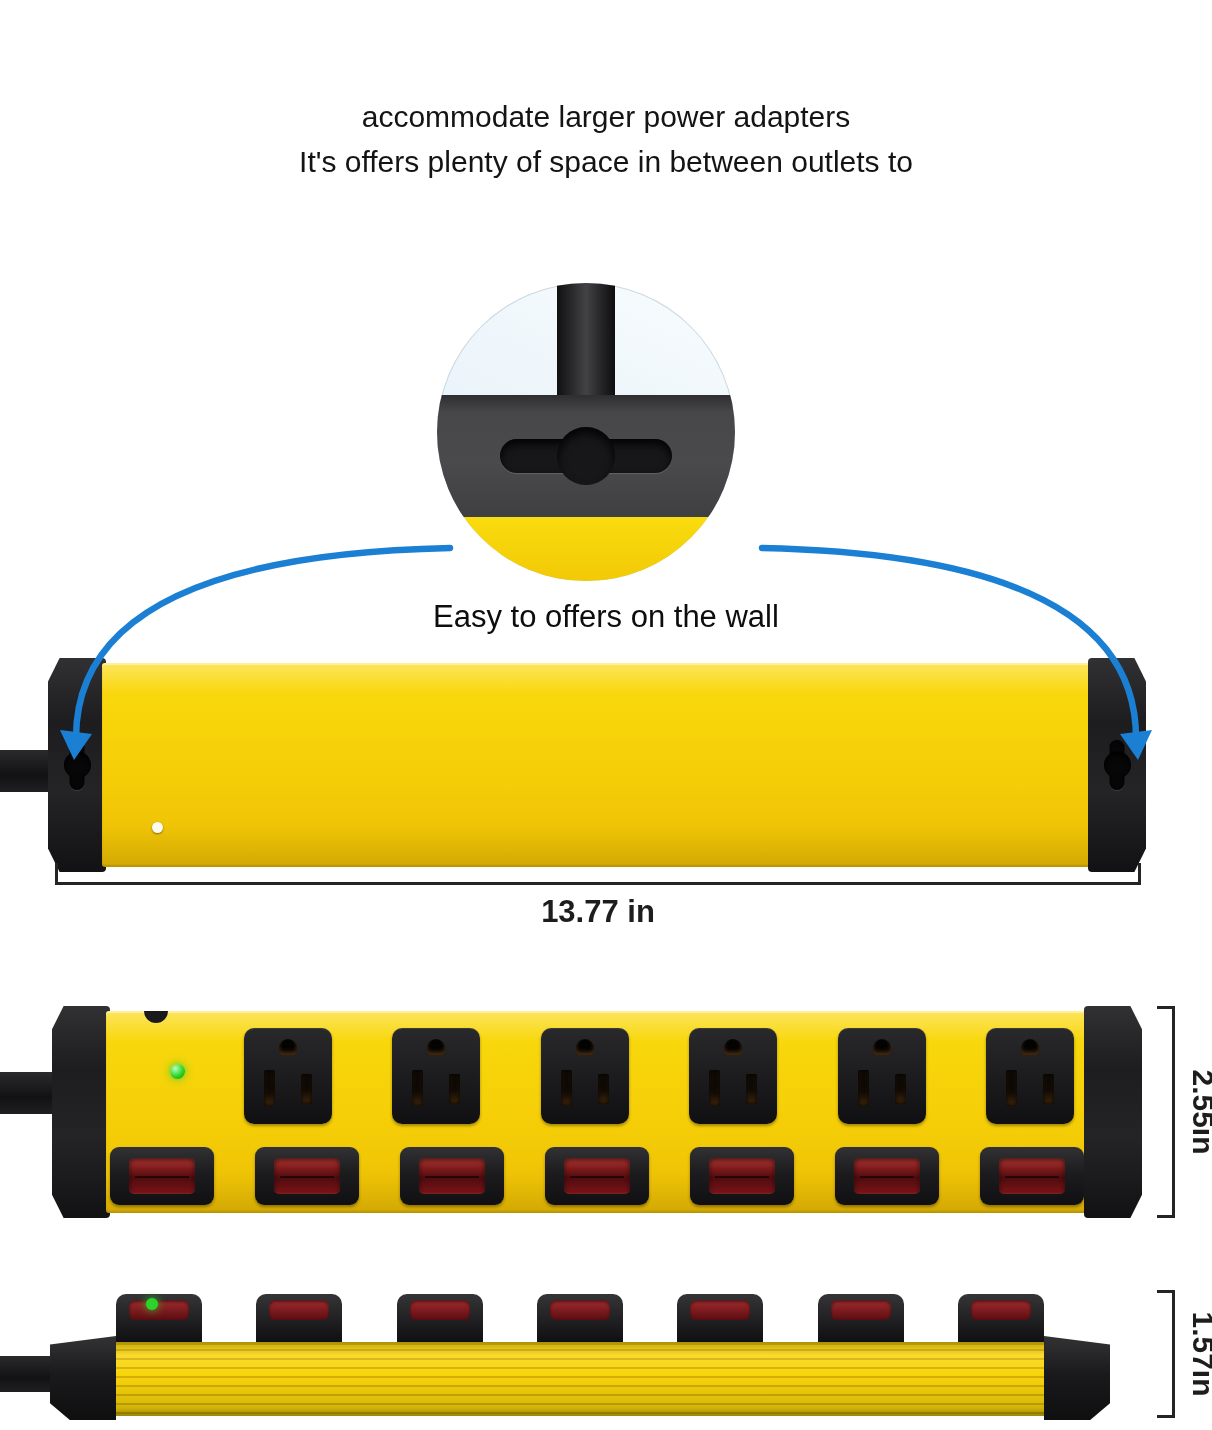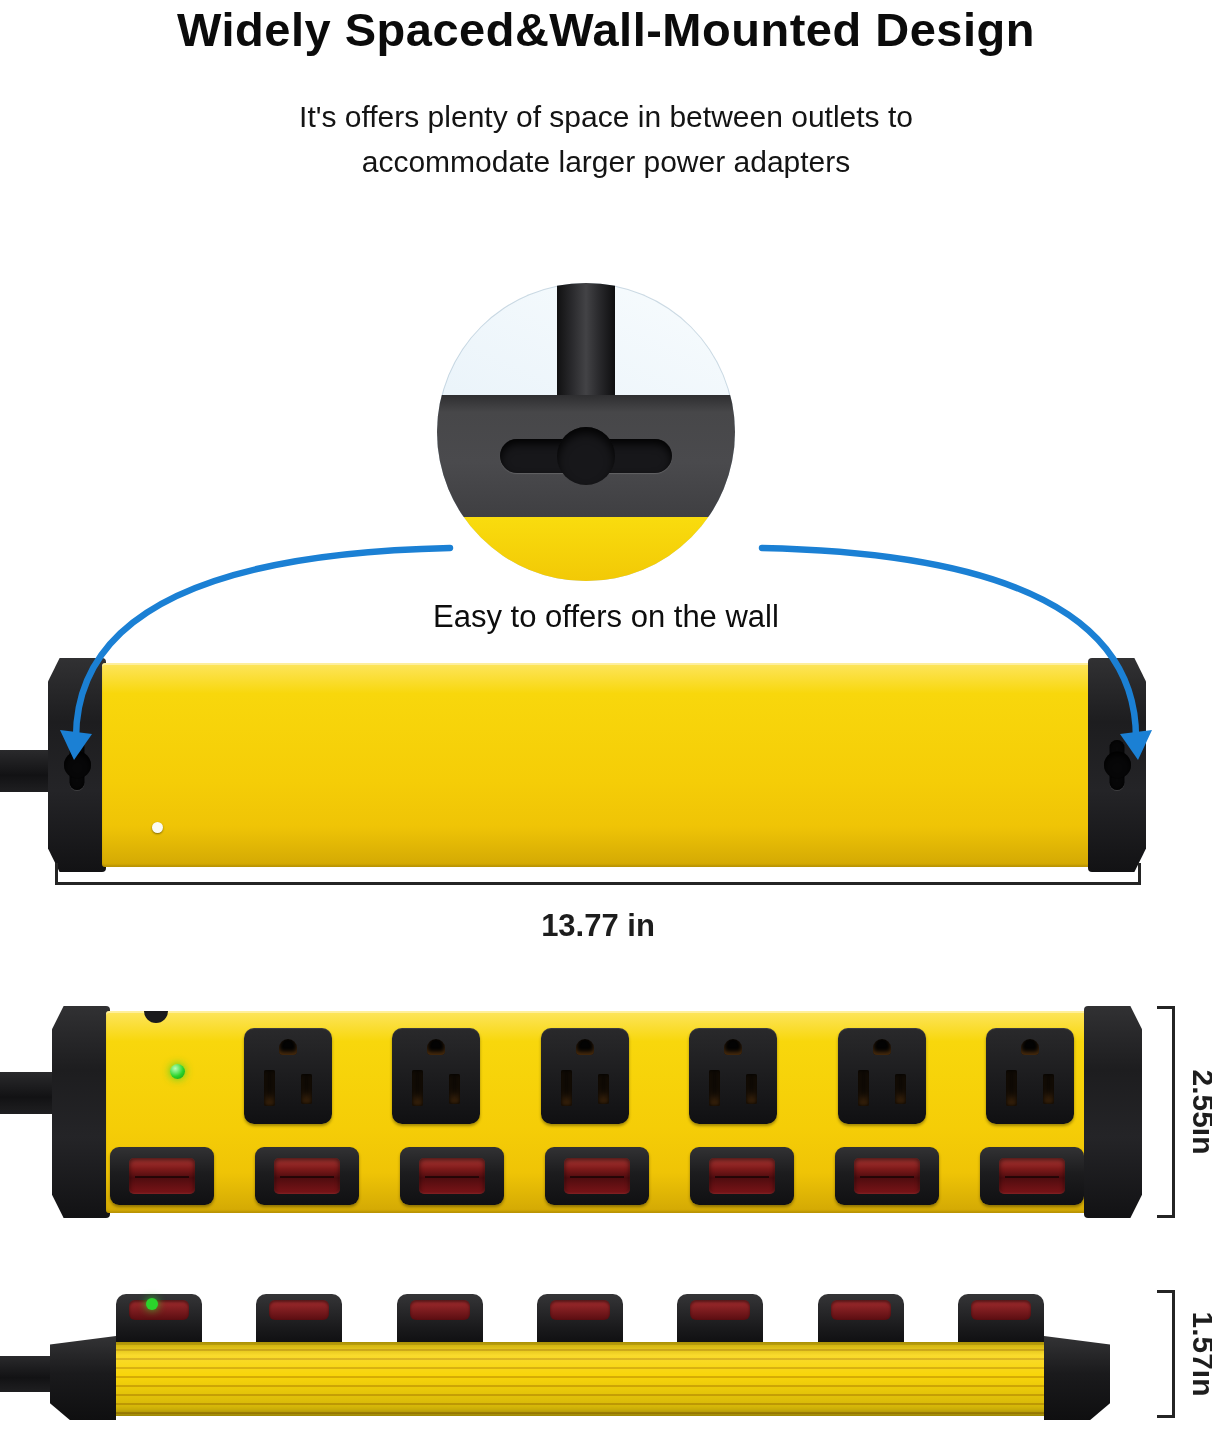--- a/index.html
+++ b/index.html
@@ -62,21 +62,21 @@
   
   .strip-back { position:absolute; left:48px; top:658px; width:1098px; height:214px; z-index:2; }
   .screw-dot { position:absolute; left:50px; bottom:34px; width:11px; height:11px; border-radius:50%;
                background:#fbfbf2; box-shadow:0 1px 2px rgba(0,0,0,.45); }
 
   
   .dim-length { position:absolute; left:55px; top:882px; width:1086px; z-index:2; }
   .dim-line-h { position:relative; height:3px; background:#242424; }
   .dim-line-h .tick { position:absolute; top:-19px; width:3px; height:22px; background:#242424; }
   .tick-left { left:0; } .tick-right { right:0; }
-  .dim-label-h { text-align:center; font-size:31px; font-weight:700; color:#1d1d1d; margin-top:23px; }
+  .dim-label-h { text-align:center; font-size:31px; font-weight:700; color:#1d1d1d; margin-top:9px; }
 
   
   .strip-front { position:absolute; left:52px; top:1006px; width:1090px; height:212px; z-index:2; }
   .breaker-bump { position:absolute; left:38px; top:0; width:24px; height:12px;
                   border-radius:0 0 12px 12px; background:#1a1a1c; }
   .led { position:absolute; left:64px; top:53px; width:15px; height:15px; border-radius:50%;
          background:radial-gradient(circle at 35% 30%, #b9ffb9, var(--led-green,#2BD42B) 55%, #129212 100%);
          box-shadow:0 0 9px rgba(43,212,43,.9); }
   .outlet-row { position:absolute; left:138px; right:14px; top:16px; height:98px;
                 display:flex; justify-content:space-between; align-items:center; }
@@ -131,25 +131,24 @@
   .side-cap { position:absolute; top:46px; width:66px; height:84px;
                background:linear-gradient(180deg,#333335 0%,#1a1a1c 45%,#0f0f10 100%); }
   .side-cap-left  { left:0;  clip-path:polygon(0 10%,100% 0,100% 100%,30% 100%,0 80%); }
   .side-cap-right { right:0; clip-path:polygon(0 0,100% 10%,100% 80%,70% 100%,0 100%); }
 </style>
 </head>
 <body>
 
 <div class="canvas">
 
-  <h1 class="title">Widely Spaced&amp;Wall-Mounted Design</h1>
 
   <p class="subtitle">
+    <span>accommodate larger power adapters</span>
     <span>It's offers plenty of space in between outlets to</span>
-    <span>accommodate larger power adapters</span>
   </p>
 
   <svg class="arcs" viewBox="0 0 1212 1430">
     <path class="arc" d="M 76 740 Q 74 556 450 548"></path>
     <polygon class="arrowhead" points="60,730 92,734 74,760"></polygon>
     <path class="arc" d="M 1136 740 Q 1138 556 762 548"></path>
     <polygon class="arrowhead" points="1120,734 1152,730 1138,760"></polygon>
   </svg>
 
   <div class="callout-circle">

